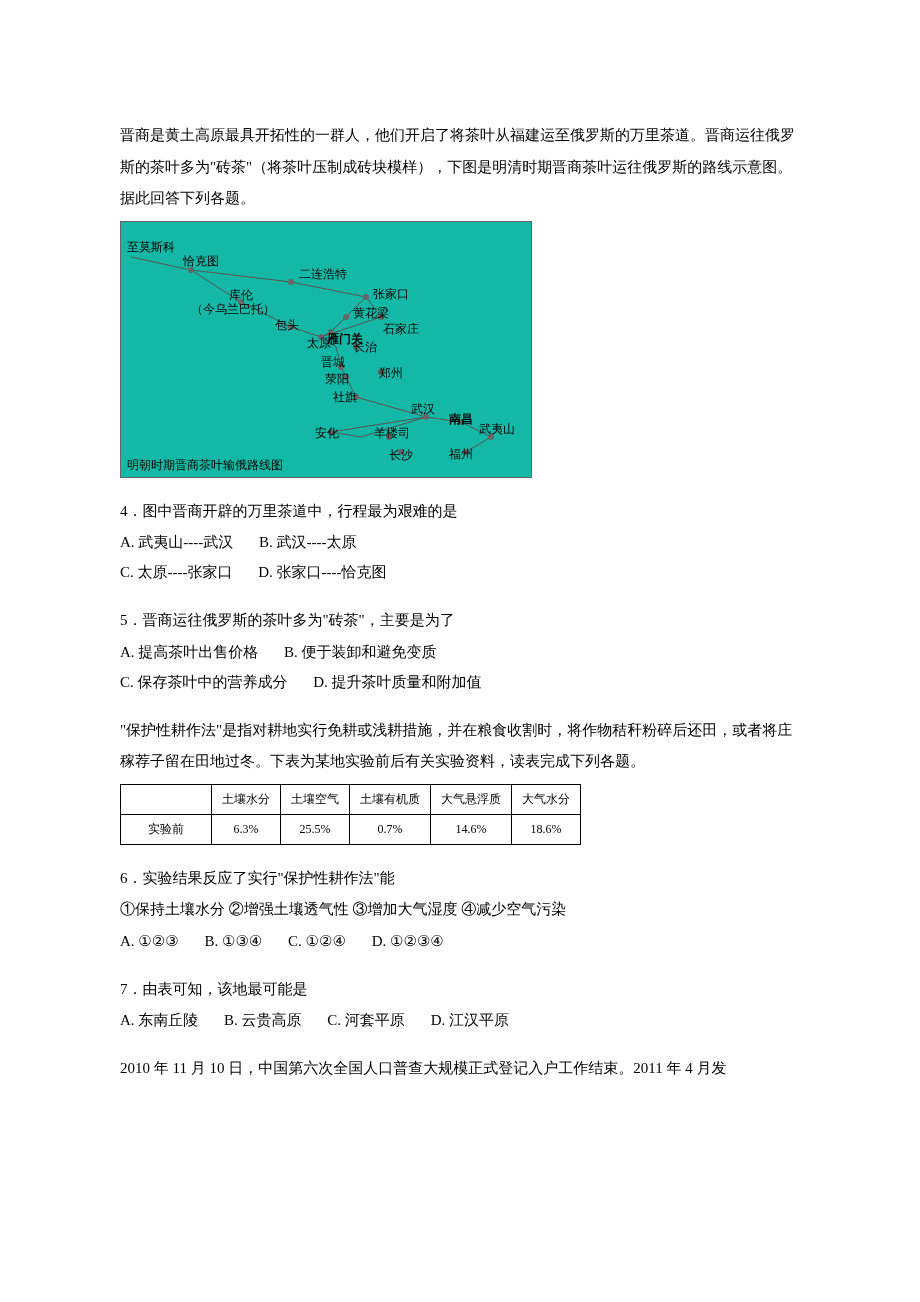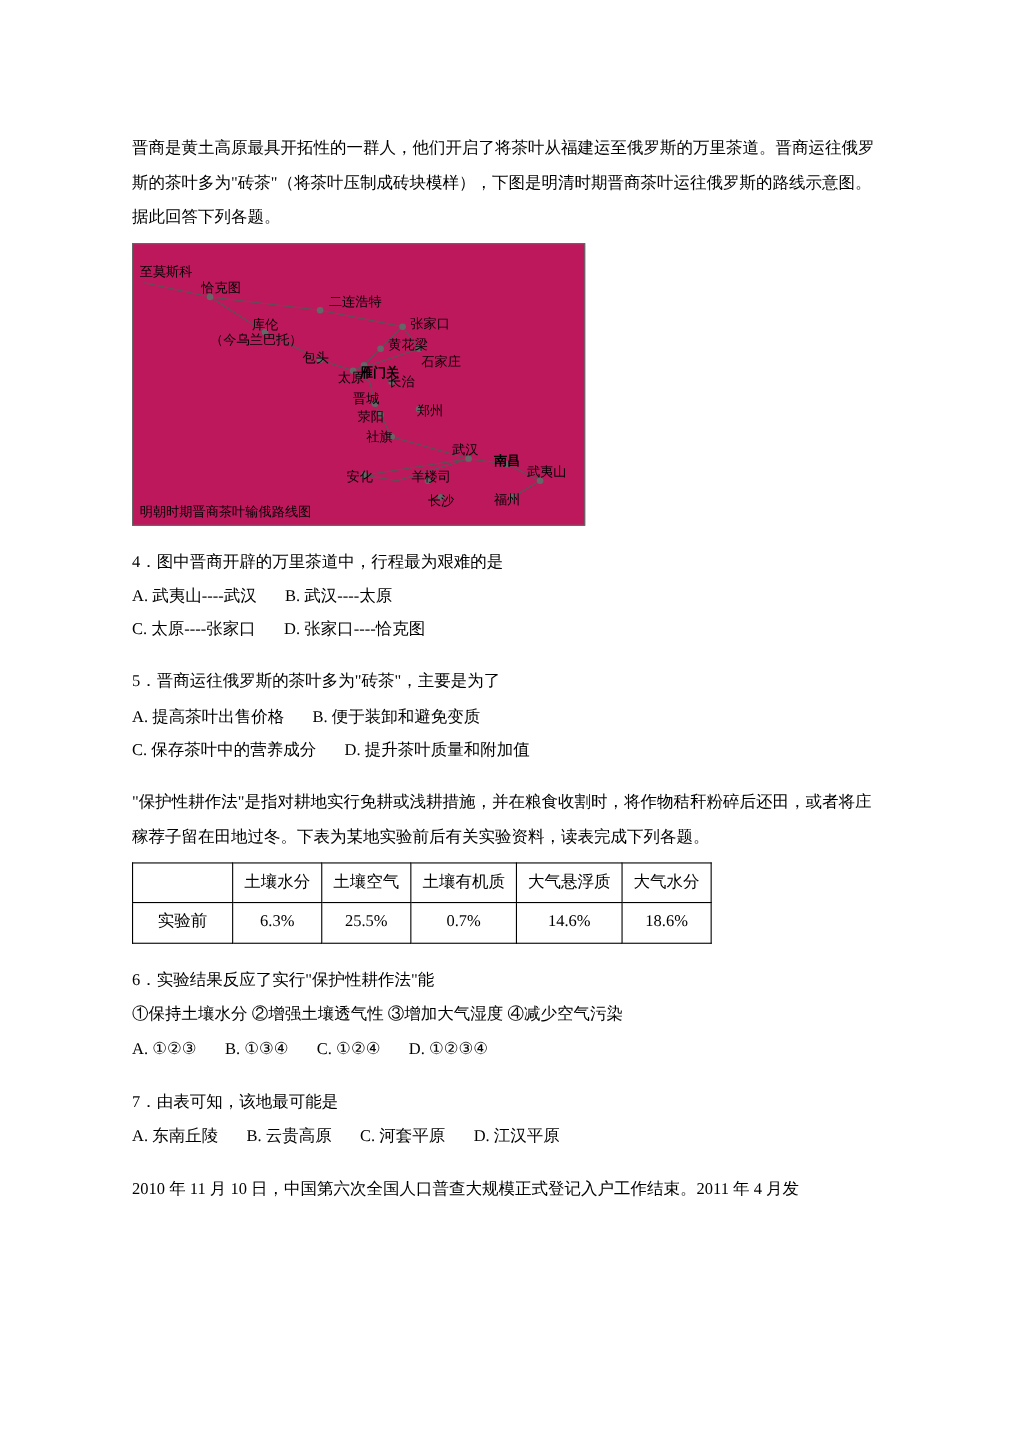--- a/index.html
+++ b/index.html
@@ -17,21 +17,21 @@
     margin-bottom: 6px;
   }
   .img-box {
     border: 1px solid #666;
     width: 410px;
     height: 255px;
     position: relative;
     font-size: 12px;
     font-family: "SimSun", serif;
     line-height: 1.2;
-    background: #be185d;
+    background: #14b8a6;
     margin-bottom: 10px;
   }
   .lbl {
     position: absolute;
     white-space: nowrap;
   }
   svg.route {
     position: absolute;
     left: 0; top: 0;
     width: 100%;
@@ -43,21 +43,21 @@
   .opts {
     line-height: 2.0;
   }
   .opt {
     display: inline-block;
     margin-right: 22px;
   }
   table.data {
     border-collapse: collapse;
     margin: 4px 0 10px 0;
-    font-size: 15px;
+    font-size: 12px;
     font-family: "Times New Roman", "SimSun", serif;
   }
   table.data td, table.data th {
     border: 1px solid #000;
     padding: 2px 10px;
     text-align: center;
     font-weight: normal;
   }
   table.data td:first-child {
     width: 70px;

